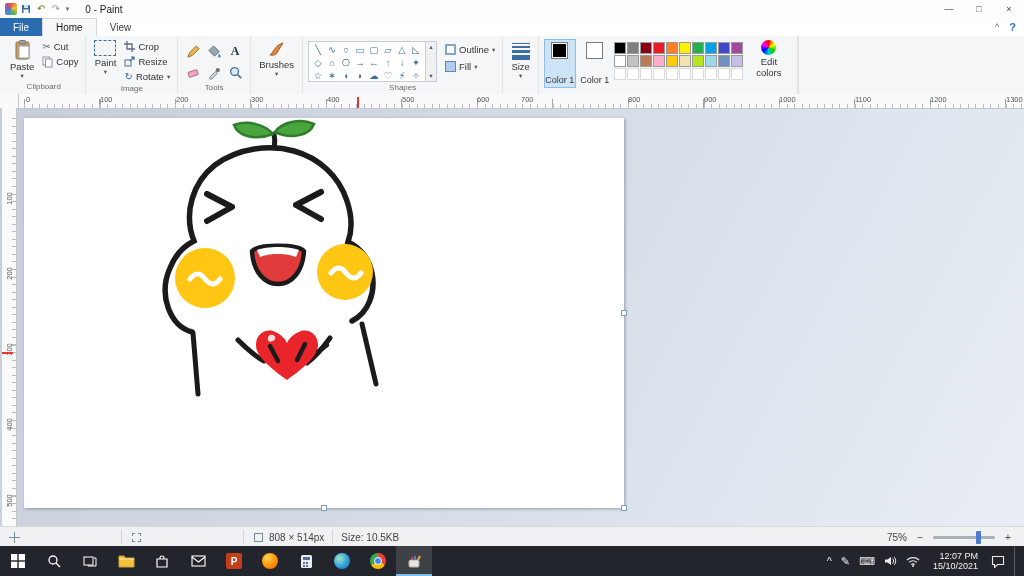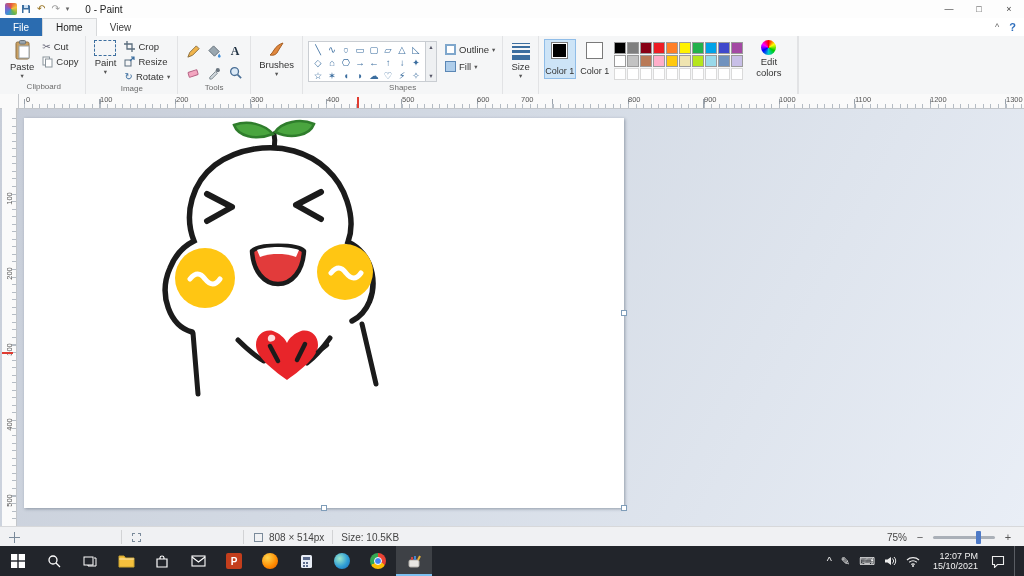--- a/index.html
+++ b/index.html
@@ -50,21 +50,21 @@
     background:#eef0f2;display:flex;flex-direction:column;justify-content:space-between;align-items:center;
     font-size:5.5px;color:#556;padding:2px 0;}
   .of-col{display:flex;flex-direction:column;gap:4px;padding:4px 0 0 3px;}
   .outline-ic{width:11px;height:11px;border:2px solid #7fa7cc;box-sizing:border-box;background:#fff;}
   .fill-ic{width:11px;height:11px;border:1px solid #5b87b5;box-sizing:border-box;background:#aecdea;}
   .size-ic{display:flex;flex-direction:column;gap:2px;width:18px;padding-top:3px;}
   .size-ic i{display:block;background:#3c6e9f;height:1px;}
   .size-ic i:nth-child(2){height:2px;}
   .size-ic i:nth-child(3){height:3px;}
   .size-ic i:nth-child(4){height:5px;}
-  .swatchbtn{width:30px;display:flex;flex-direction:column;align-items:center;gap:8px;font-size:9px;color:#333;
+  .swatchbtn{width:30px;display:flex;flex-direction:column;align-items:center;gap:17px;font-size:9px;color:#333;
     padding:2px 0;border:1px solid transparent;text-align:center;line-height:9px;}
   .swatchbtn.selected{background:#cde4f7;border-color:#90bde8;}
   .swatch{width:15px;height:15px;border:1px solid #7a7a7a;box-shadow:inset 0 0 0 1px #fff;}
   .palette{display:grid;grid-template-columns:repeat(10,12px);grid-auto-rows:12px;gap:1px;padding-top:3px;}
   .pcell{width:12px;height:12px;box-sizing:border-box;border:1px solid #9b9b9b;background:#fff;}
   .pcell.empty{border-color:#dadada;}
   .editcolors-ic{width:15px;height:15px;border-radius:50%;
     background:conic-gradient(#f00,#ff0,#0c0,#0cc,#00f,#f0f,#f00);}
   .p3d-ic{width:15px;height:15px;border-radius:3px;background:linear-gradient(135deg,#3aa0f0,#8a5cf5,#ef5da8);}
 

